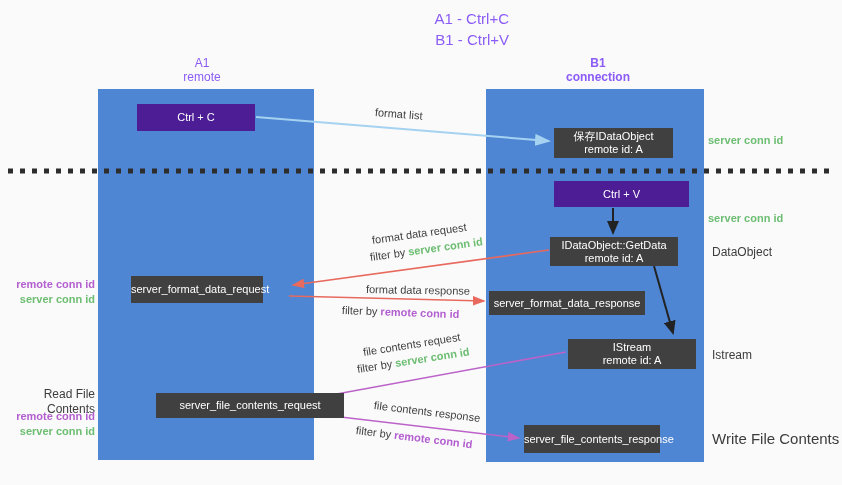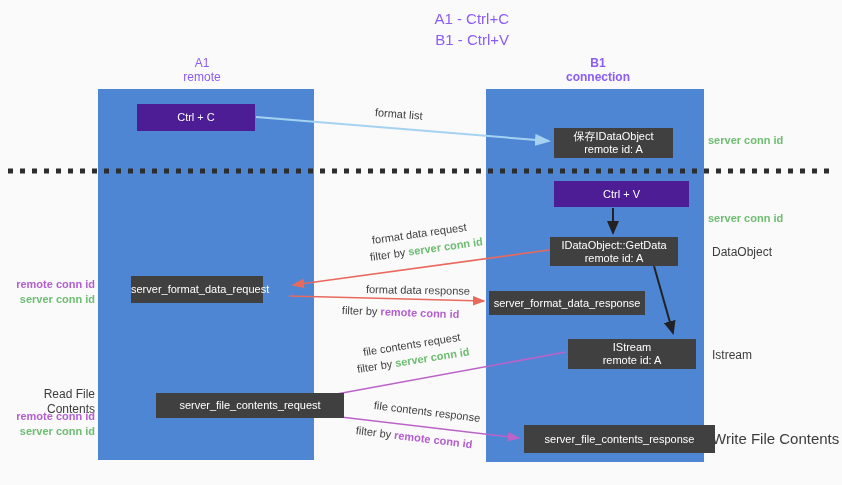--- a/index.html
+++ b/index.html
@@ -98,21 +98,21 @@
 <div class="abs node orange" style="left:489px;top:291px;width:156px;height:24px;">
   <div>server_format_data_response</div>
 </div>
 <div class="abs node orange" style="left:568px;top:339px;width:128px;height:30px;">
   <div>IStream</div>
   <div>remote id: A</div>
 </div>
 <div class="abs node orange" style="left:117px;top:393px;width:188px;height:25px;margin-left:39px;">
   <div>server_file_contents_request</div>
 </div>
-<div class="abs node orange" style="left:524px;top:425px;width:191px;height:28px;">
+<div class="abs node orange" style="left:524px;top:425px;width:136px;height:28px;">
   <div>server_file_contents_response</div>
 </div>
 
 <div class="abs lbl rot" style="left:375px;top:106px;transform:rotate(4.5deg);">format list</div>
 
 <div class="abs lbl rot" style="left:372px;top:234px;transform:rotate(-8deg);">format data request</div>
 <div class="abs lbl rot" style="left:370px;top:251px;transform:rotate(-8deg);">
   <span>filter by </span><span class="bold-green">server conn id</span>
 </div>
 

